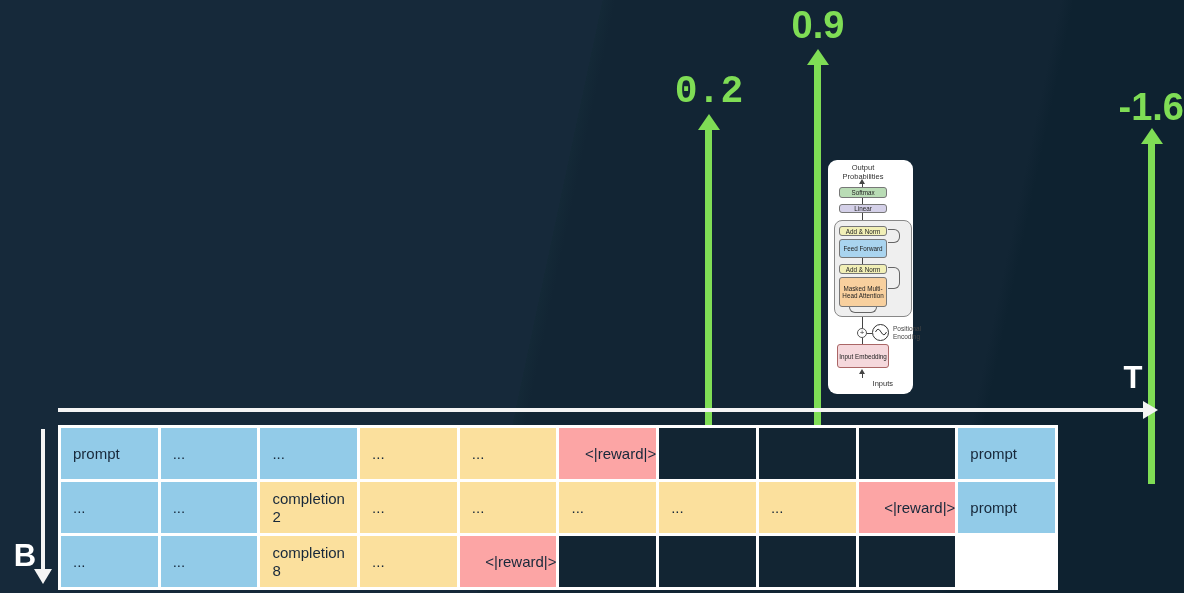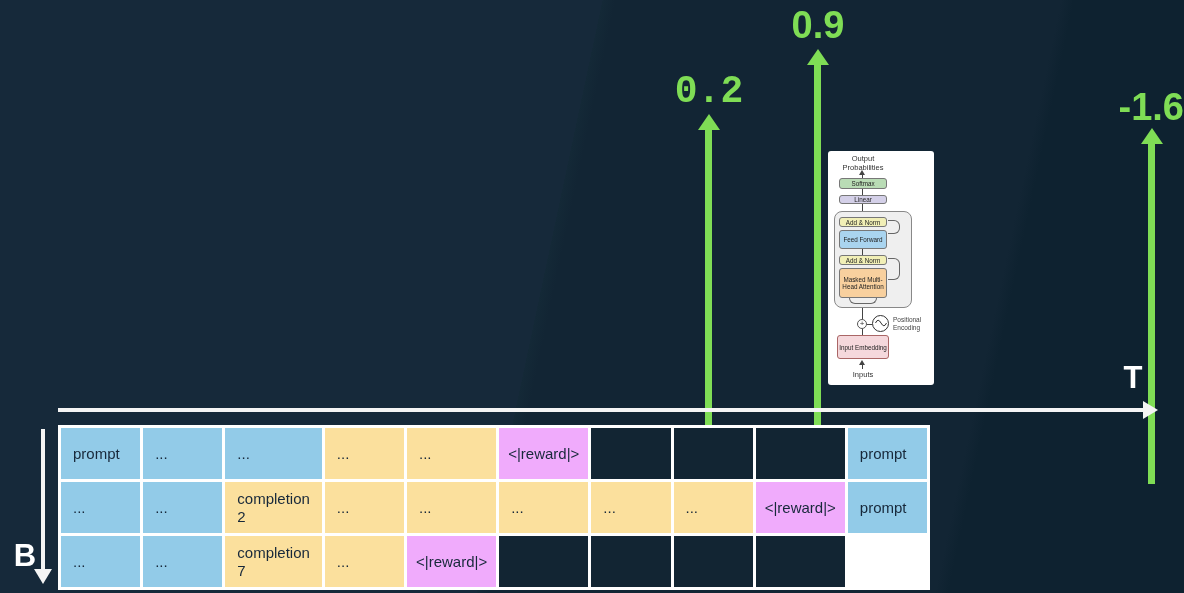--- a/index.html
+++ b/index.html
@@ -27,35 +27,35 @@
   .t-label { position:absolute; left:1108px; top:360px; width:50px; text-align:center;
              font-size:31px; font-weight:bold; color:#ffffff; }
   .b-line { position:absolute; left:41px; top:429px; width:4px; height:140px; background:#f4f4f4; }
   .b-head { position:absolute; left:34px; top:569px; width:0; height:0;
             border-left:9px solid transparent; border-right:9px solid transparent; border-top:15px solid #f4f4f4; }
   .b-label { position:absolute; left:8px; top:538px; width:34px; text-align:center;
              font-size:31px; font-weight:bold; color:#ffffff; }
 
   
   .tok-table {
-    position:absolute; left:58px; top:425px; width:872px;
+    position:absolute; left:58px; top:425px; width:1000px;
     background:#ffffff; border:3px solid #ffffff;
     display:grid; grid-template-columns:repeat(10,1fr); grid-auto-rows:51px; gap:3px;
   }
   .cell { display:flex; align-items:center; padding:0 12px; font-size:15px; color:#17283a; line-height:18px; }
   .cell .txt { display:block; width:min-content; white-space:pre-line; }
   .cell.prompt     { background:#92cbe8; }
   .cell.completion { background:#fbe09d; }
-  .cell.reward     { background:#f0abfc; justify-content:flex-start; padding:9px; }
+  .cell.reward     { background:#fca5a5; justify-content:flex-end; padding:0; }
   .cell.reward .txt{ width:auto; }
   .cell.empty      { background:#122533; }
 
   
-  .tf-card { position:absolute; left:828px; top:151px; width:106px; height:234px;
-             background:#ffffff; border-radius:3px; color:#222; }
+  .tf-card { position:absolute; left:828px; top:160px; width:85px; height:234px;
+             background:#ffffff; border-radius:9px; color:#222; }
   .tf-out  { position:absolute; top:4px; left:5px; width:60px; text-align:center;
              font-size:7.5px; line-height:8.5px; color:#333; }
   .tf-box  { position:absolute; left:11px; width:48px; border:1px solid #777; border-radius:3px;
              display:flex; align-items:center; justify-content:center; text-align:center;
              font-size:6.3px; line-height:7px; color:#222; }
   .tf-softmax { top:27px;  height:11px; background:#b9dcb5; }
   .tf-linear  { top:44px;  height:9px;  background:#d4d0e8; }
   .tf-an1     { top:66px;  height:10px; background:#f1efb6; }
   .tf-ff      { top:79px;  height:19px; background:#a9d4ef; }
   .tf-an2     { top:104px; height:10px; background:#f1efb6; }
@@ -69,21 +69,21 @@
              border:1px solid #666; border-top:none; border-radius:0 0 8px 8px; }
   .tf-plus { position:absolute; left:29px; top:168px; width:10px; height:10px; border:1px solid #555;
              border-radius:50%; font-size:8px; line-height:8px; text-align:center; color:#333; }
   .tf-sine { position:absolute; left:44px; top:164px; width:17px; height:17px;
              border:1.5px solid #333; border-radius:50%; }
   .tf-pos  { position:absolute; left:65px; top:165px; width:44px; font-size:6.5px;
              line-height:8px; color:#444; }
   .tf-emb  { position:absolute; left:9px; top:184px; width:52px; height:24px; background:#f5d8dc;
              border:1px solid #a66; border-radius:3px; display:flex; align-items:center;
              justify-content:center; text-align:center; font-size:6.3px; line-height:7px; }
-  .tf-in   { position:absolute; top:219px; left:5px; width:60px; text-align:center;
+  .tf-in   { position:absolute; top:219px; left:5px; width:60px; text-align:right;
              font-size:7.5px; color:#333; }
   .tf-v    { position:absolute; left:34px; width:1px; background:#444; }
   .tf-h    { position:absolute; top:173px; left:39px; width:5px; height:1px; background:#444; }
   .tf-arr-up { position:absolute; left:31px; width:0; height:0;
                border-left:3.5px solid transparent; border-right:3.5px solid transparent;
                border-bottom:5px solid #444; }
 </style>
 </head>
 <body>
 
@@ -204,21 +204,21 @@
     <div class="cell prompt">
         <span class="txt">prompt</span>
       </div>
     <div class="cell prompt">
         <span class="txt">...</span>
       </div>
     <div class="cell prompt">
         <span class="txt">...</span>
       </div>
     <div class="cell completion">
-        <span class="txt">completion 7</span>
+        <span class="txt">completion 8</span>
       </div>
     <div class="cell completion">
         <span class="txt">...</span>
       </div>
     <div class="cell reward">
         <span class="txt">&lt;|reward|&gt;</span>
       </div>
     <div class="cell empty"></div>
     <div class="cell empty"></div>
     <div class="cell empty"></div>

